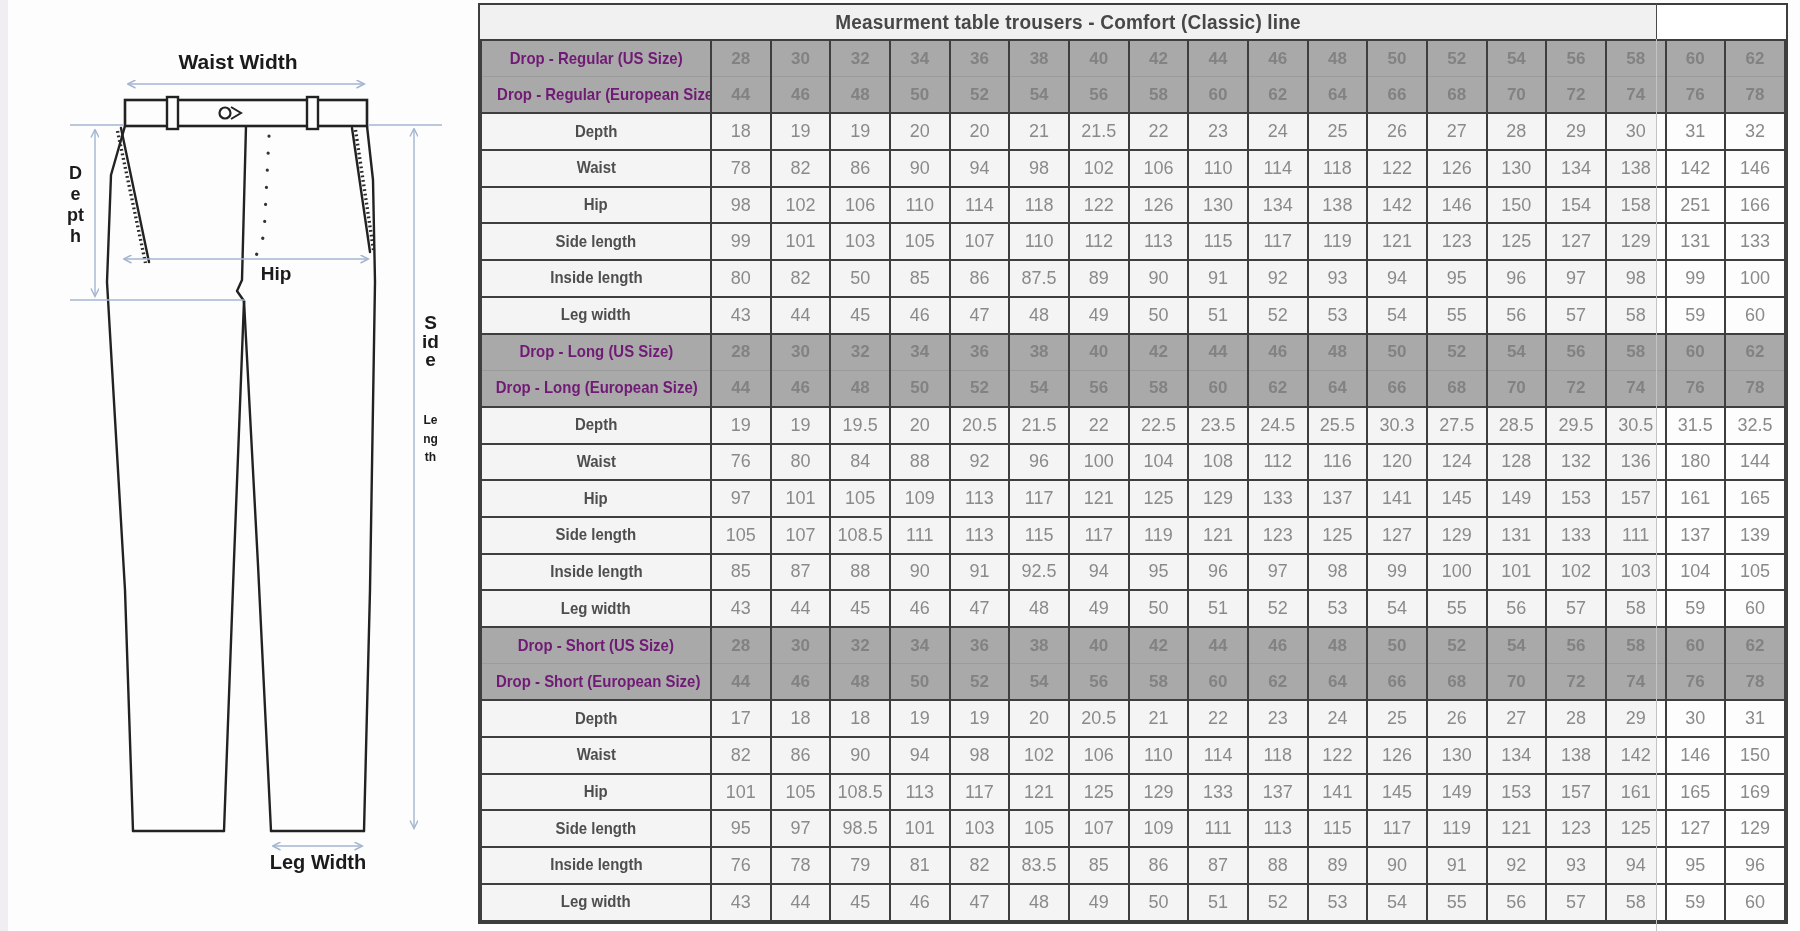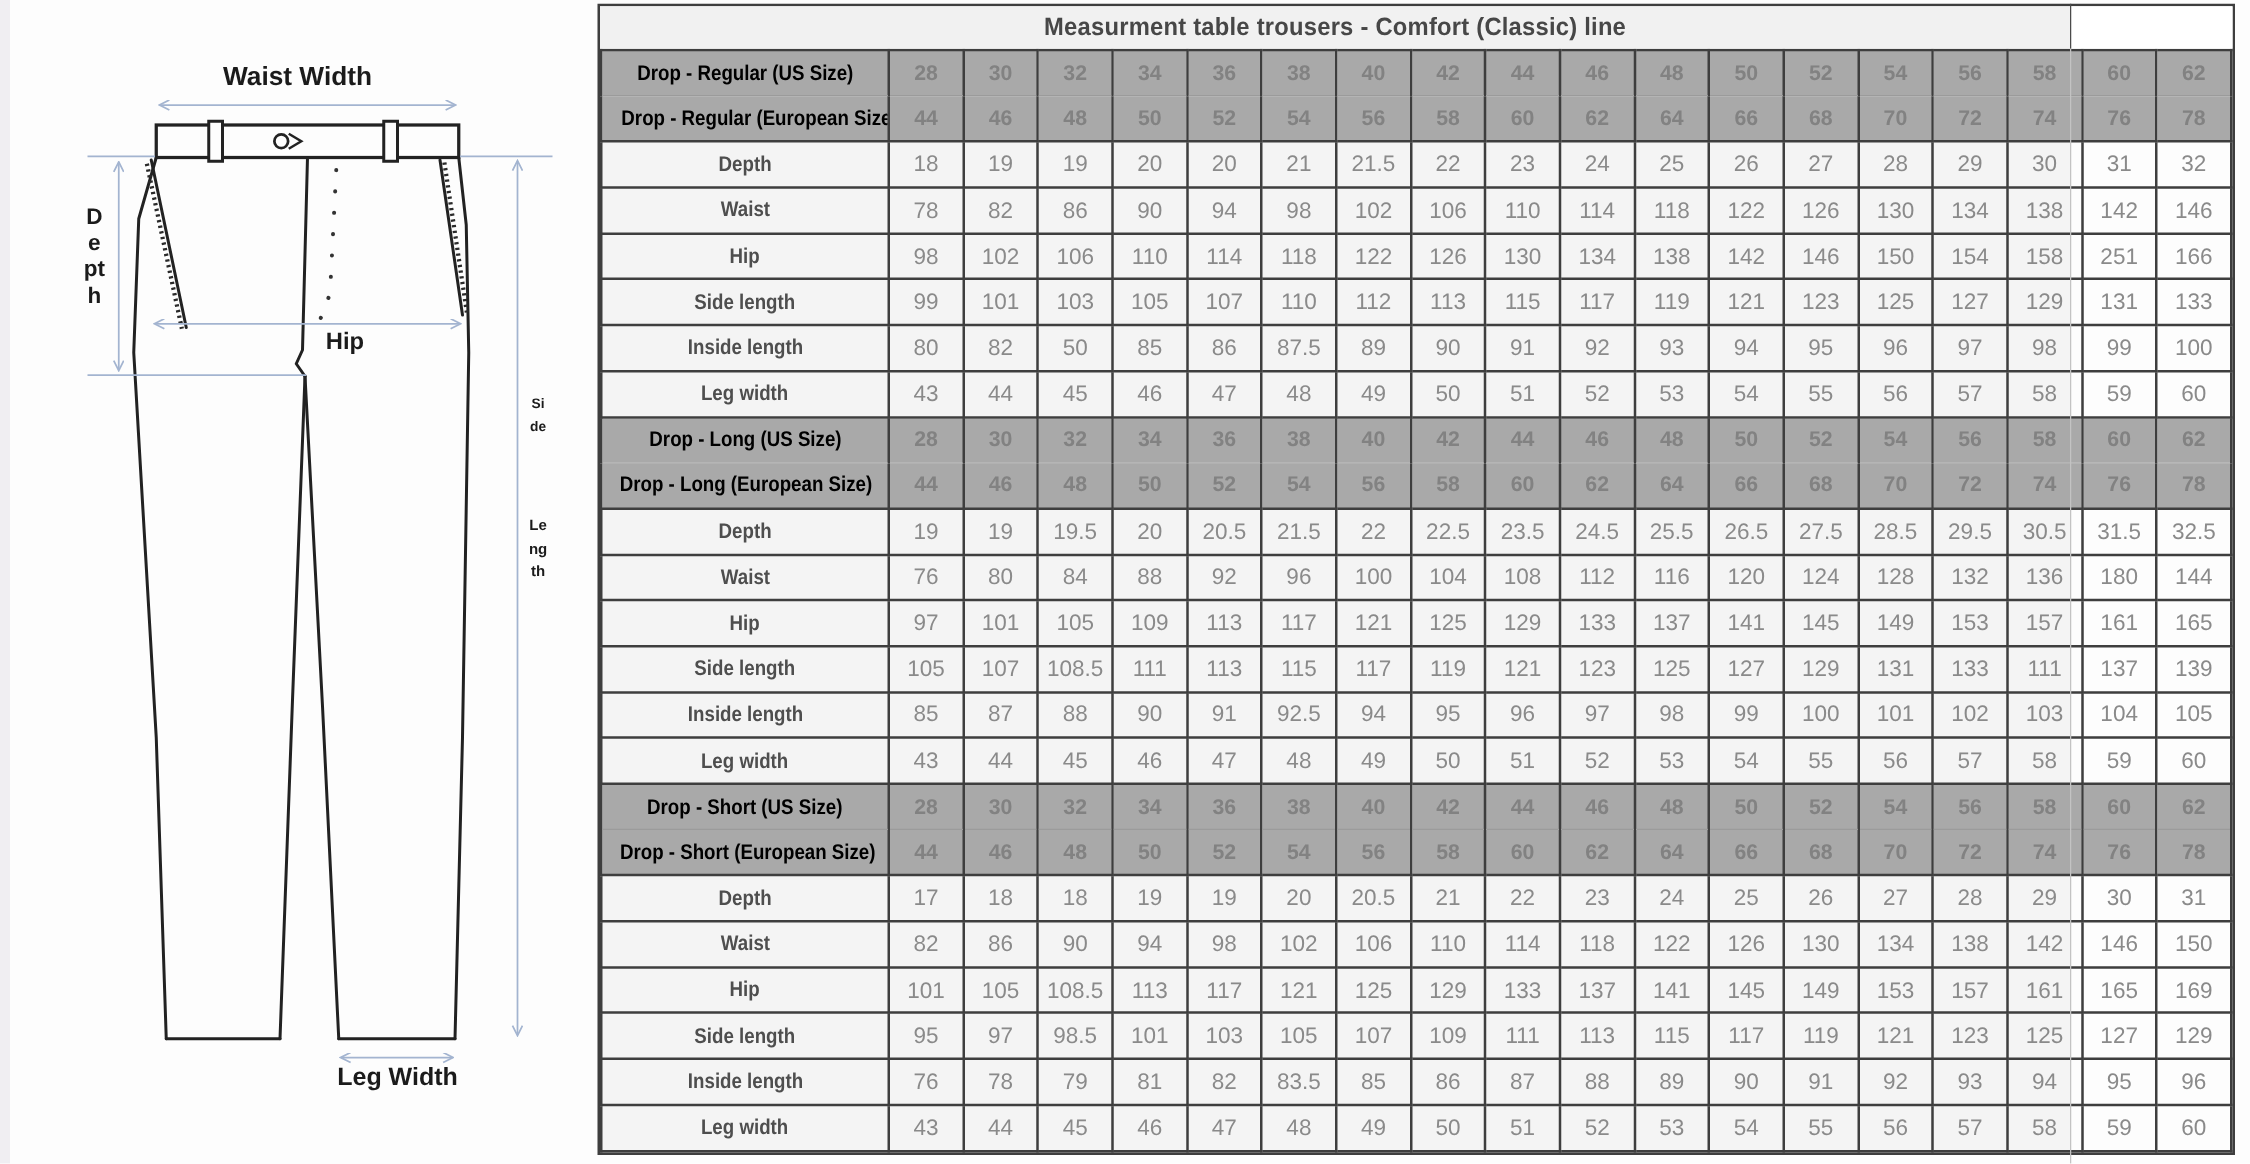--- a/index.html
+++ b/index.html
@@ -10,39 +10,39 @@
 
   
   #diagram{position:absolute;left:8px;top:0;width:470px;height:931px;background:#fdfdfd;}
   #diagram svg{position:absolute;left:0;top:0;}
   .dlabel{position:absolute;color:#1b1b1b;font-weight:bold;text-align:center;}
   .lbl-waist{left:150px;top:50px;width:160px;font-size:21px;}
   .lbl-hip{left:240px;top:263px;width:56px;font-size:19px;}
   .lbl-legw{left:230px;top:851px;width:160px;font-size:20px;}
   .vword{position:absolute;word-break:break-all;text-align:center;color:#1b1b1b;font-weight:bold;}
   .w-depth{left:59px;top:163px;width:17px;font-size:18px;line-height:21px;}
-  .w-side{left:414px;top:314px;width:17px;font-size:11px;line-height:18.5px;}
+  .w-side{left:414px;top:314px;width:17px;font-size:19px;line-height:18.5px;}
   .w-length{left:414px;top:411px;width:17px;font-size:12px;line-height:18.5px;}
 
   
   .table-bg{position:absolute;left:478px;top:3px;width:1178px;height:917px;background:#f4f4f4;}
   .table-wrap{position:absolute;left:478px;top:3px;width:1310px;border:2px solid #3e3e3e;box-sizing:border-box;background:transparent;z-index:1;}
   .title-row{display:flex;height:34px;}
   .title-left{flex:0 0 1176px;background:#f1f1f1;display:flex;align-items:center;justify-content:center;}
   .title-right{flex:1 1 auto;background:#ffffff;}
   .title-text{font-weight:bold;font-size:20px;color:#474747;display:inline-block;transform:scaleX(0.95);letter-spacing:.2px;white-space:nowrap;}
   table.meas{border-collapse:collapse;width:100%;table-layout:fixed;}
   table.meas td{border:2px solid #3e3e3e;text-align:center;vertical-align:middle;padding:0;overflow:hidden;white-space:nowrap;}
   table.meas tr{height:36.7px;}
   td.lbl{font-weight:bold;color:#4e4e4e;font-size:17px;}
   td.lbl .sq{display:inline-block;transform:scaleX(0.88);white-space:nowrap;}
   td.val{color:#8a8a8a;font-size:18px;background:transparent;}
   tr.gray td{background:#a9a9a9;}
   td.gval{color:#828282;font-weight:bold;font-size:17px;}
-  td.gray-lbl{color:#000000;font-weight:bold;font-size:17px;}
+  td.gray-lbl{color:#701a75;font-weight:bold;font-size:17px;}
   tr.gray-us td{border-bottom:1px solid #9b9b9b;}
   tr.gray-eu td{border-top:1px solid #9b9b9b;}
 
   
   .vline-dark{position:absolute;left:1656px;top:3px;width:1px;height:36px;background:#4a4a4a;z-index:2;}
   .vline-light{position:absolute;left:1656px;top:39px;width:1px;height:892px;background:#c3c3c3;z-index:2;}
 </style>
 </head>
 <body>
 
@@ -358,21 +358,21 @@
             <td class="val">19</td>
             <td class="val">19.5</td>
             <td class="val">20</td>
             <td class="val">20.5</td>
             <td class="val">21.5</td>
             <td class="val">22</td>
             <td class="val">22.5</td>
             <td class="val">23.5</td>
             <td class="val">24.5</td>
             <td class="val">25.5</td>
-            <td class="val">26.5</td>
+            <td class="val">30.3</td>
             <td class="val">27.5</td>
             <td class="val">28.5</td>
             <td class="val">29.5</td>
             <td class="val">30.5</td>
             <td class="val">31.5</td>
             <td class="val">32.5</td>
           </tr>
           <tr class="data">
             <td class="lbl"><span class="sq">Waist</span></td>
             <td class="val">76</td>

